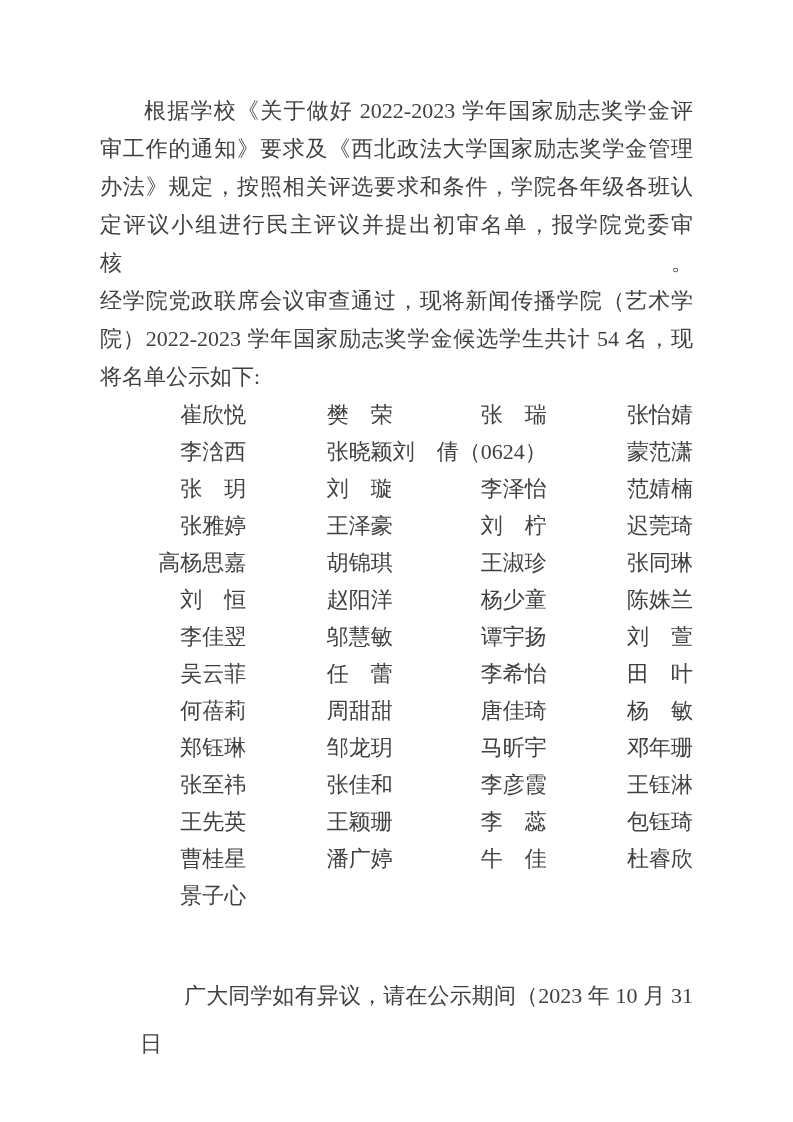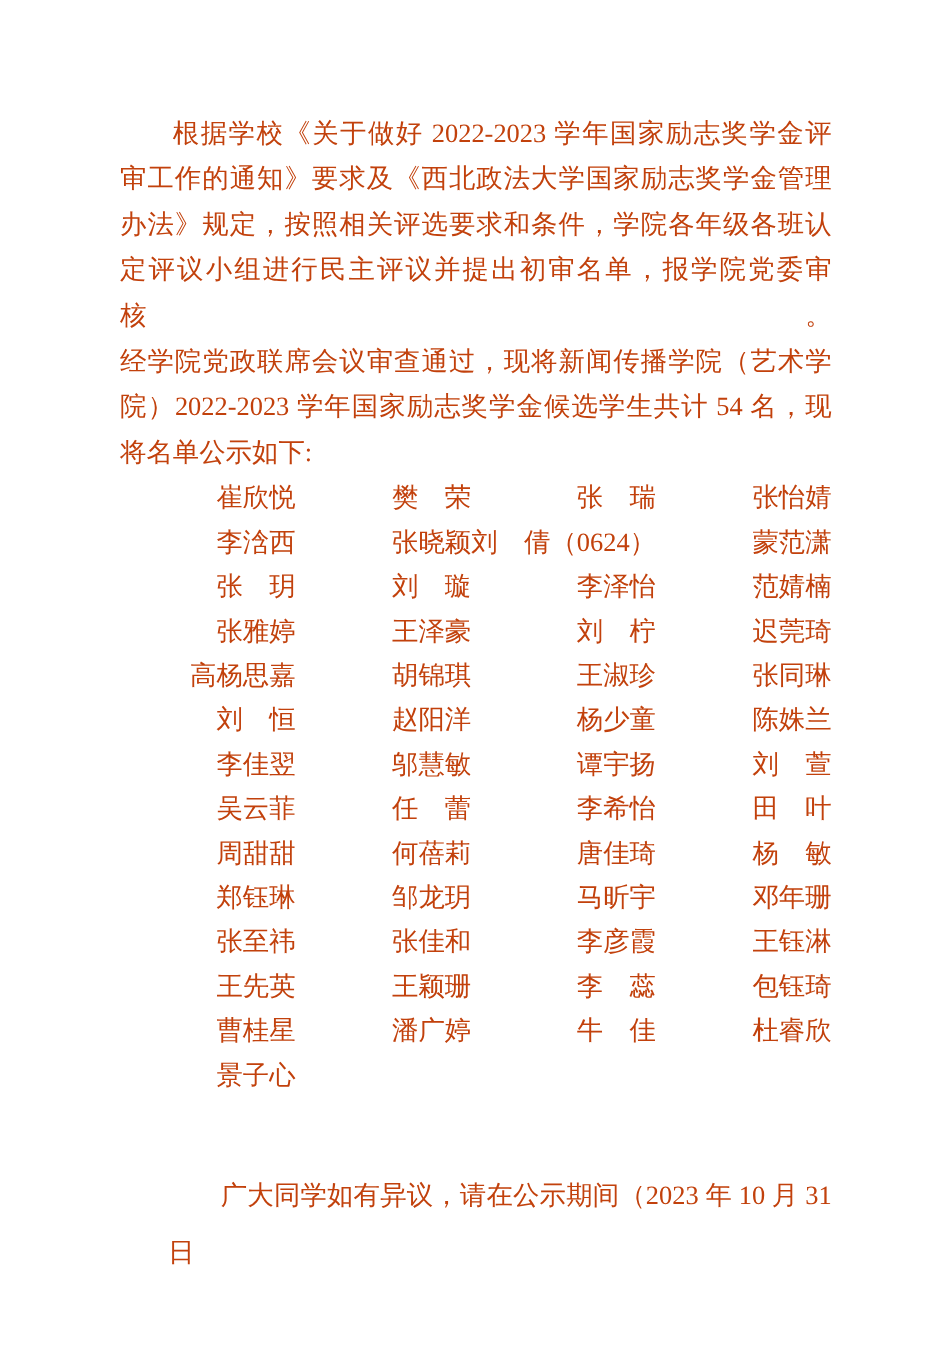--- a/index.html
+++ b/index.html
@@ -8,21 +8,21 @@
     background: #ffffff;
   }
   .page {
     position: relative;
     width: 793px;
     height: 1122px;
     box-sizing: border-box;
     background: #ffffff;
     padding: 92px 100px 0 100px;
     font-family: "Liberation Serif", "DejaVu Serif", serif;
-    color: #c2410c;
+    color: #404040;
     font-size: 22px;
     overflow: hidden;
   }
   .para .line {
     line-height: 38px;
     white-space: normal;
   }
   .justify-last {
     text-align: justify;
     text-align-last: justify;
@@ -99,22 +99,22 @@
     <div class="name-cell">李佳翌</div>
     <div class="name-cell">邬慧敏</div>
     <div class="name-cell">谭宇扬</div>
 
     <div class="name-cell">刘　萱</div>
     <div class="name-cell">吴云菲</div>
     <div class="name-cell">任　蕾</div>
     <div class="name-cell">李希怡</div>
 
     <div class="name-cell">田　叶</div>
+    <div class="name-cell">何蓓莉</div>
     <div class="name-cell">周甜甜</div>
-    <div class="name-cell">何蓓莉</div>
     <div class="name-cell">唐佳琦</div>
 
     <div class="name-cell">杨　敏</div>
     <div class="name-cell">郑钰琳</div>
     <div class="name-cell">邹龙玥</div>
     <div class="name-cell">马昕宇</div>
 
     <div class="name-cell">邓年珊</div>
     <div class="name-cell">张至祎</div>
     <div class="name-cell">张佳和</div>

